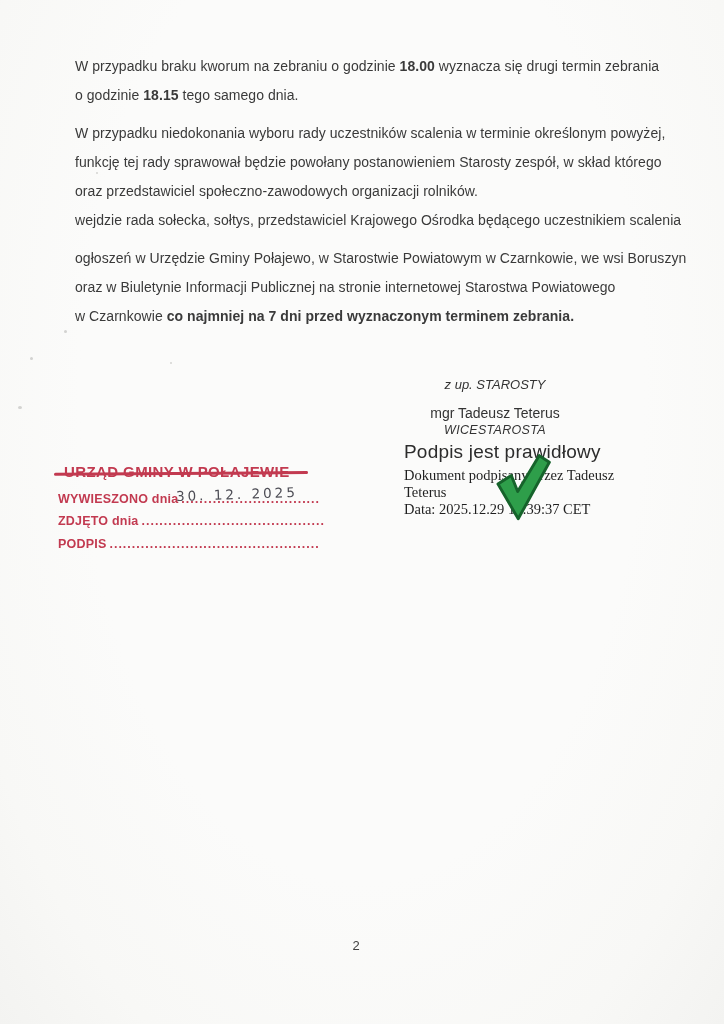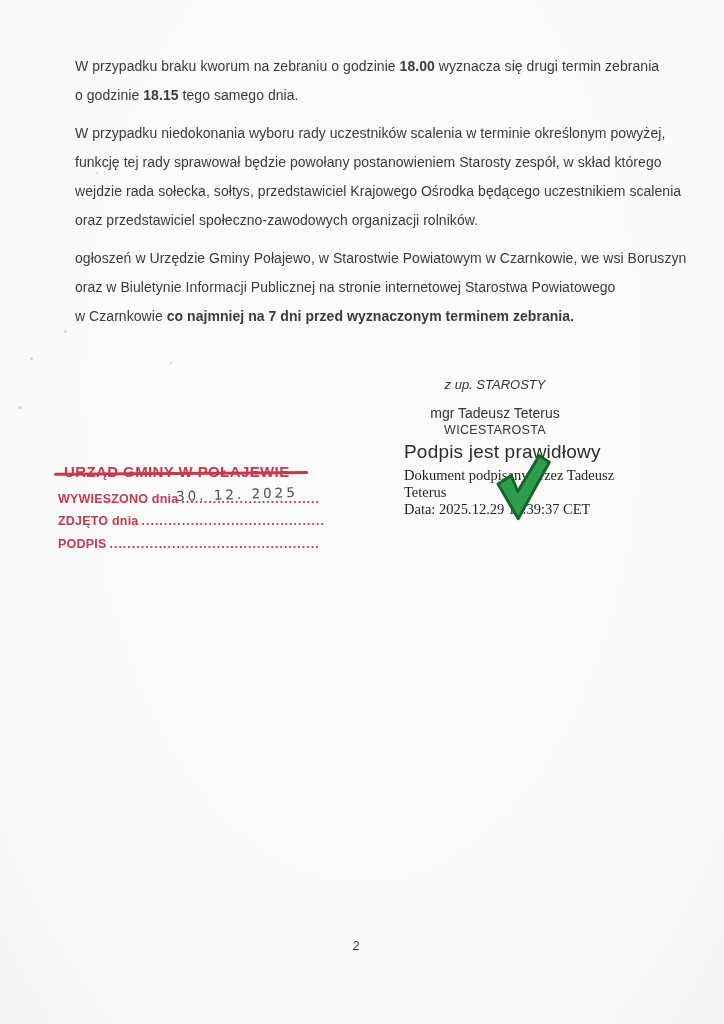--- a/index.html
+++ b/index.html
@@ -12,21 +12,21 @@
   
   .doc-body{position:absolute;left:75px;top:52px;width:605px;font-size:14px;line-height:28.7px;letter-spacing:0.05px;}
   .par{margin:0 0 10px 0;}
   .par-line{white-space:pre;}
   .seg{white-space:pre;}
   .seg-b{font-weight:bold;}
   
   .sig-block{position:absolute;left:400px;top:377px;width:190px;text-align:center;color:#333;}
   .sig-authority{font-size:13px;margin-bottom:13px;font-style:italic;}
   .sig-name{font-size:14px;margin-bottom:2px;}
-  .sig-title{font-size:12.5px;letter-spacing:0.3px;}
+  .sig-title{font-size:12.5px;letter-spacing:0.3px;font-style:italic;}
   
   .dsig{position:absolute;left:404px;top:441px;width:260px;}
   .dsig-status{font-size:19px;color:#2c2c2c;letter-spacing:0.2px;}
   .dsig-serif{margin-top:4px;font-family:"Liberation Serif", serif;font-size:14.5px;line-height:16.8px;color:#1f1f1f;}
   .dsig-check{position:absolute;left:88px;top:10px;width:58px;height:72px;transform:rotate(5deg);z-index:3;}
   
   .stamp{position:absolute;left:58px;top:463px;width:250px;color:#c23a50;}
   .stamp-title{position:relative;display:inline-block;margin-left:6px;font-size:15px;font-weight:bold;letter-spacing:0.4px;white-space:nowrap;}
   .stamp-strike{position:absolute;left:-10px;right:-18px;top:9px;height:2.5px;background:#c23a50;transform:rotate(-0.4deg);border-radius:2px;}
   .stamp-rows{margin-top:7px;}
@@ -48,22 +48,22 @@
 <div class="page">
 
   <div class="doc-body">
       <div class="par">
         <div class="par-line"><span class="seg">W przypadku braku kworum na zebraniu o godzinie </span><span class="seg seg-b">18.00</span><span class="seg"> wyznacza się drugi termin zebrania</span></div>
         <div class="par-line"><span class="seg">o godzinie </span><span class="seg seg-b">18.15</span><span class="seg"> tego samego dnia.</span></div>
       </div>
       <div class="par">
         <div class="par-line"><span class="seg">W przypadku niedokonania wyboru rady uczestników scalenia w terminie określonym powyżej,</span></div>
         <div class="par-line"><span class="seg">funkcję tej rady sprawował będzie powołany postanowieniem Starosty zespół, w skład którego</span></div>
+        <div class="par-line"><span class="seg">oraz przedstawiciel społeczno-zawodowych organizacji rolników.</span></div>
         <div class="par-line"><span class="seg">wejdzie rada sołecka, sołtys, przedstawiciel Krajowego Ośrodka będącego uczestnikiem scalenia</span></div>
-        <div class="par-line"><span class="seg">oraz przedstawiciel społeczno-zawodowych organizacji rolników.</span></div>
       </div>
       <div class="par">
         <div class="par-line"><span class="seg">ogłoszeń w Urzędzie Gminy Połajewo, w Starostwie Powiatowym w Czarnkowie, we wsi Boruszyn</span></div>
         <div class="par-line"><span class="seg">oraz w Biuletynie Informacji Publicznej na stronie internetowej Starostwa Powiatowego</span></div>
         <div class="par-line"><span class="seg">w Czarnkowie </span><span class="seg seg-b">co najmniej na 7 dni przed wyznaczonym terminem zebrania.</span></div>
       </div>
     </div>
 
   <div class="sig-block">
     <div class="sig-authority">z up. STAROSTY</div>

